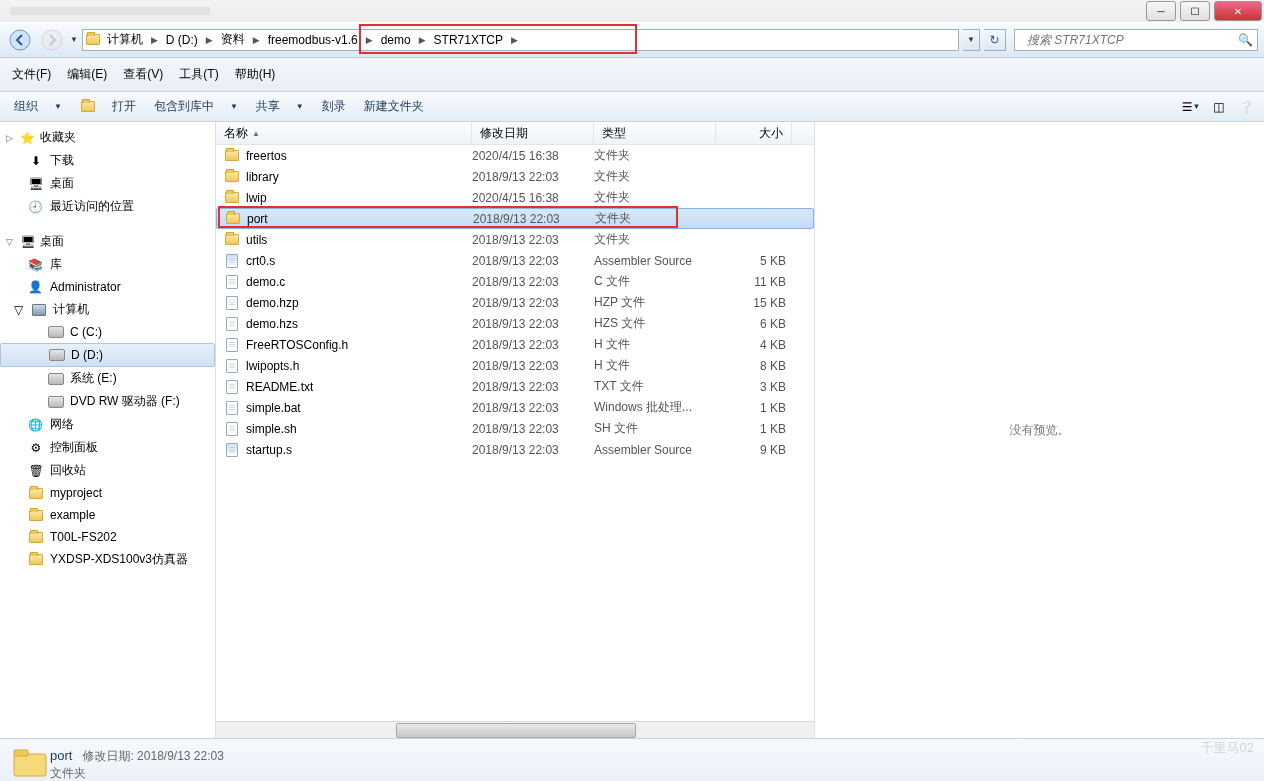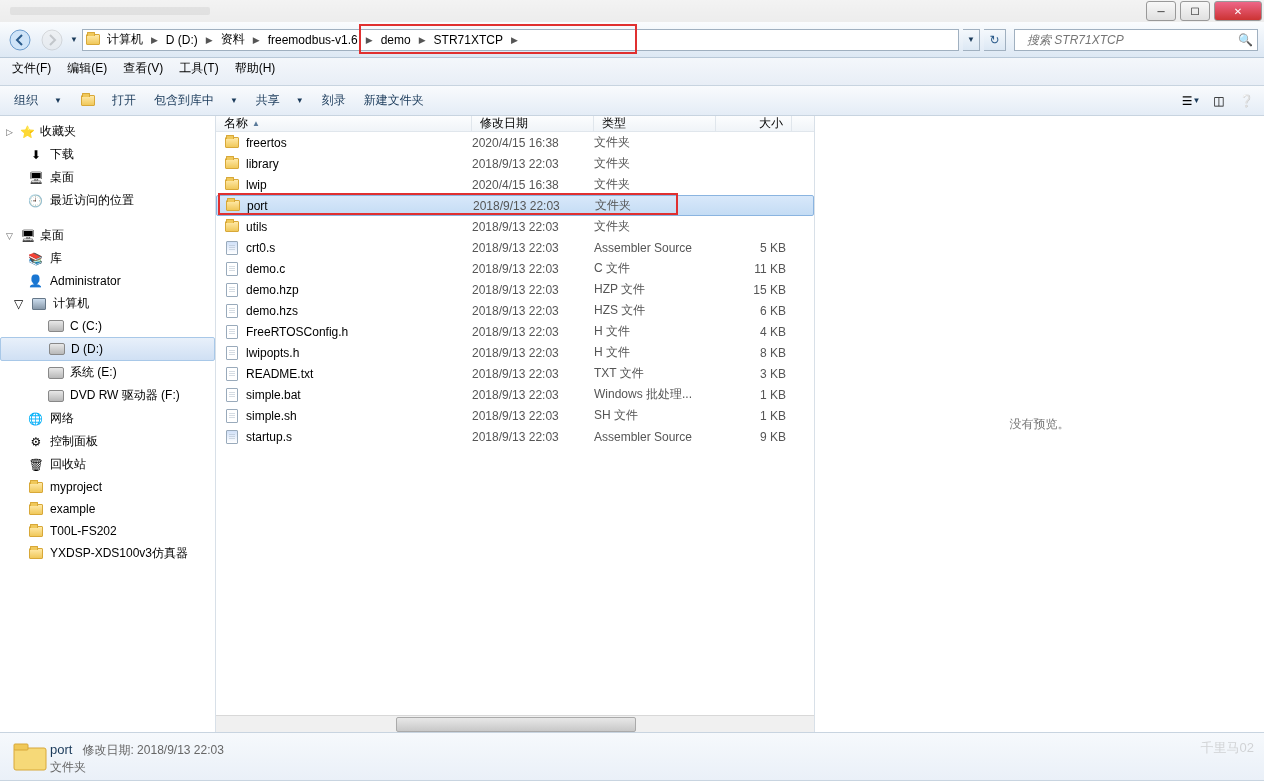--- a/index.html
+++ b/index.html
@@ -20,21 +20,21 @@
 .nav-btn.disabled { opacity: 0.4; }
 .breadcrumb { flex: 1; height: 22px; background: #fff; border: 1px solid #a0b0c0; display: flex; align-items: center; padding: 0 2px; position: relative; }
 .bc-seg { padding: 2px 6px; cursor: pointer; display: flex; align-items: center; white-space: nowrap; }
 .bc-arrow { color: #555; padding: 0 2px; font-size: 9px; }
 .bc-highlight { position: absolute; border: 2px solid #e03030; pointer-events: none; }
 .refresh-btn { width: 22px; height: 22px; border: 1px solid #a0b0c0; border-left: none; background: linear-gradient(#f4f8fc,#dce8f4); display: flex; align-items: center; justify-content: center; cursor: pointer; color: #2a5a8a; }
 .search-box { width: 244px; height: 22px; border: 1px solid #a0b0c0; background: #fff; display: flex; align-items: center; padding: 0 4px; margin-left: 4px; }
 .search-box input { border: none; outline: none; flex: 1; color: #888; font-style: italic; background: transparent; margin-left: 8px; }
 
 
-.menu-bar { height: 28px; background: linear-gradient(#f4f7fb,#e8eef6); border-bottom: 1px solid #c8d4e0; display: flex; padding: 0 4px; }
+.menu-bar { height: 34px; background: linear-gradient(#f4f7fb,#e8eef6); border-bottom: 1px solid #c8d4e0; display: flex; align-items: center; padding: 0 4px; }
 .menu-item { padding: 2px 8px; cursor: pointer; }
 
 
 .toolbar { height: 30px; background: linear-gradient(#f9fbfd,#e4ecf6); border-bottom: 1px solid #c8d4e0; display: flex; align-items: center; padding: 0 6px; gap: 2px; }
 .tool-btn { padding: 4px 8px; display: flex; align-items: center; gap: 16px; cursor: pointer; border-radius: 2px; color: #1a3a5a; }
 .tool-drop { font-size: 8px; color: #1a3a5a; }
 .toolbar-right { margin-left: auto; display: flex; align-items: center; gap: 6px; }
 .view-btn { width: 22px; height: 22px; display: flex; align-items: center; justify-content: center; cursor: pointer; }
 
 
@@ -43,21 +43,21 @@
 .side-group { margin-bottom: 12px; }
 .side-header { display: flex; align-items: center; padding: 3px 6px; gap: 4px; cursor: pointer; }
 .side-header .exp { font-size: 9px; color: #666; width: 10px; }
 .side-item { display: flex; align-items: center; padding: 3px 6px 3px 28px; gap: 6px; cursor: pointer; }
 .side-item.l2 { padding-left: 48px; }
 .side-item.selected { background: linear-gradient(#e8f0fa, #d0e0f4); border: 1px solid #a8c8e8; border-radius: 2px; }
 .sicon { width: 16px; height: 16px; display: inline-flex; align-items: center; justify-content: center; flex-shrink: 0; }
 
 
 .content { flex: 1; display: flex; flex-direction: column; background: #fff; position: relative; }
-.col-headers { display: flex; height: 16px; border-bottom: 1px solid #e0e6ec; background: linear-gradient(#fcfdfe,#f0f4f8); }
+.col-headers { display: flex; height: 23px; border-bottom: 1px solid #e0e6ec; background: linear-gradient(#fcfdfe,#f0f4f8); }
 .col-h { padding: 4px 8px; border-right: 1px solid #e0e6ec; display: flex; align-items: center; cursor: pointer; }
 .col-h.name { width: 256px; }
 .col-h.date { width: 122px; }
 .col-h.type { width: 122px; }
 .col-h.size { width: 76px; justify-content: flex-end; }
 .sort-ind { font-size: 8px; margin-left: 4px; color: #5a7a9a; }
 
 .file-rows { flex: 1; overflow: auto; position: relative; }
 .file-row { display: flex; align-items: center; height: 21px; padding-left: 8px; cursor: pointer; }
 .file-row.selected { background: linear-gradient(#d8e8fa, #c4dcf4); border: 1px solid #8ab4e0; border-radius: 2px; }

